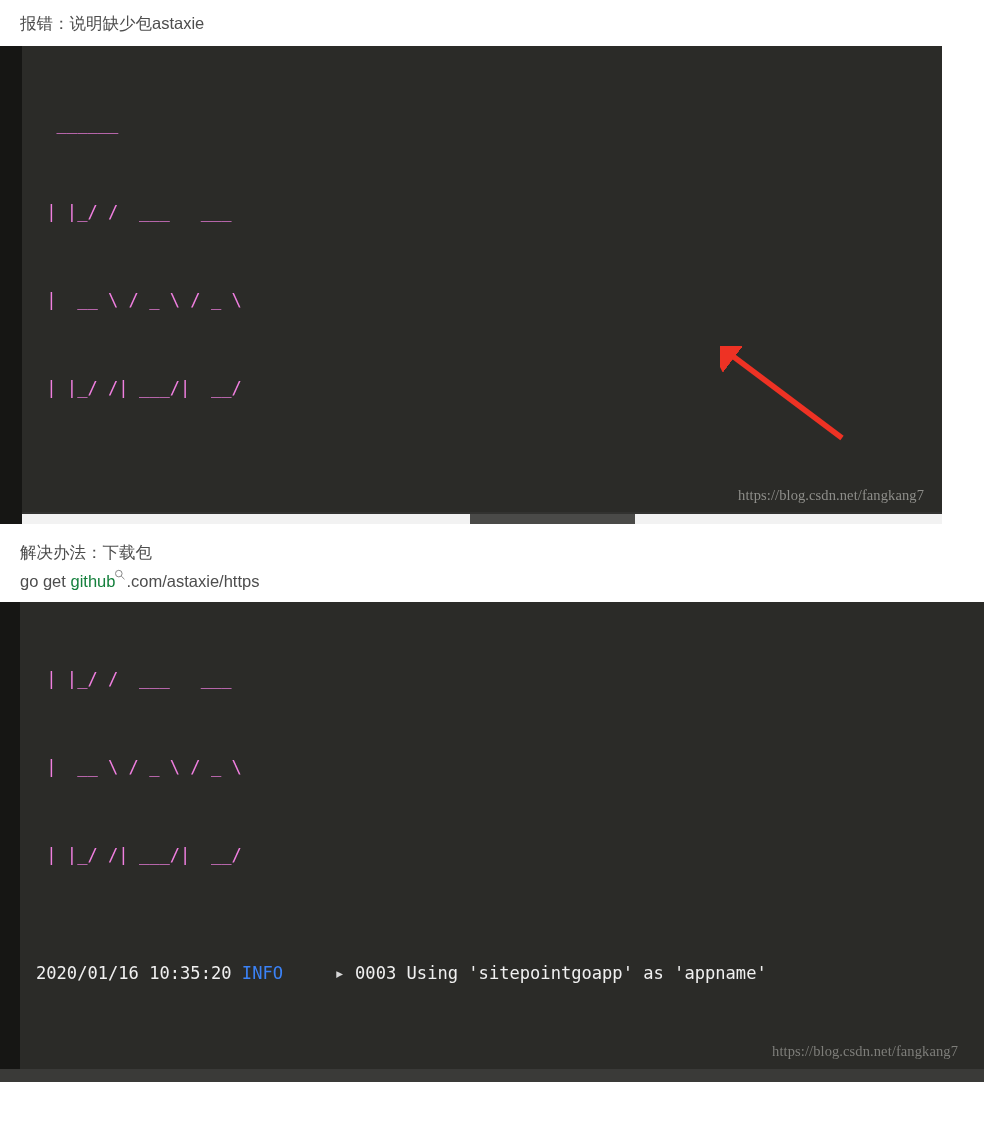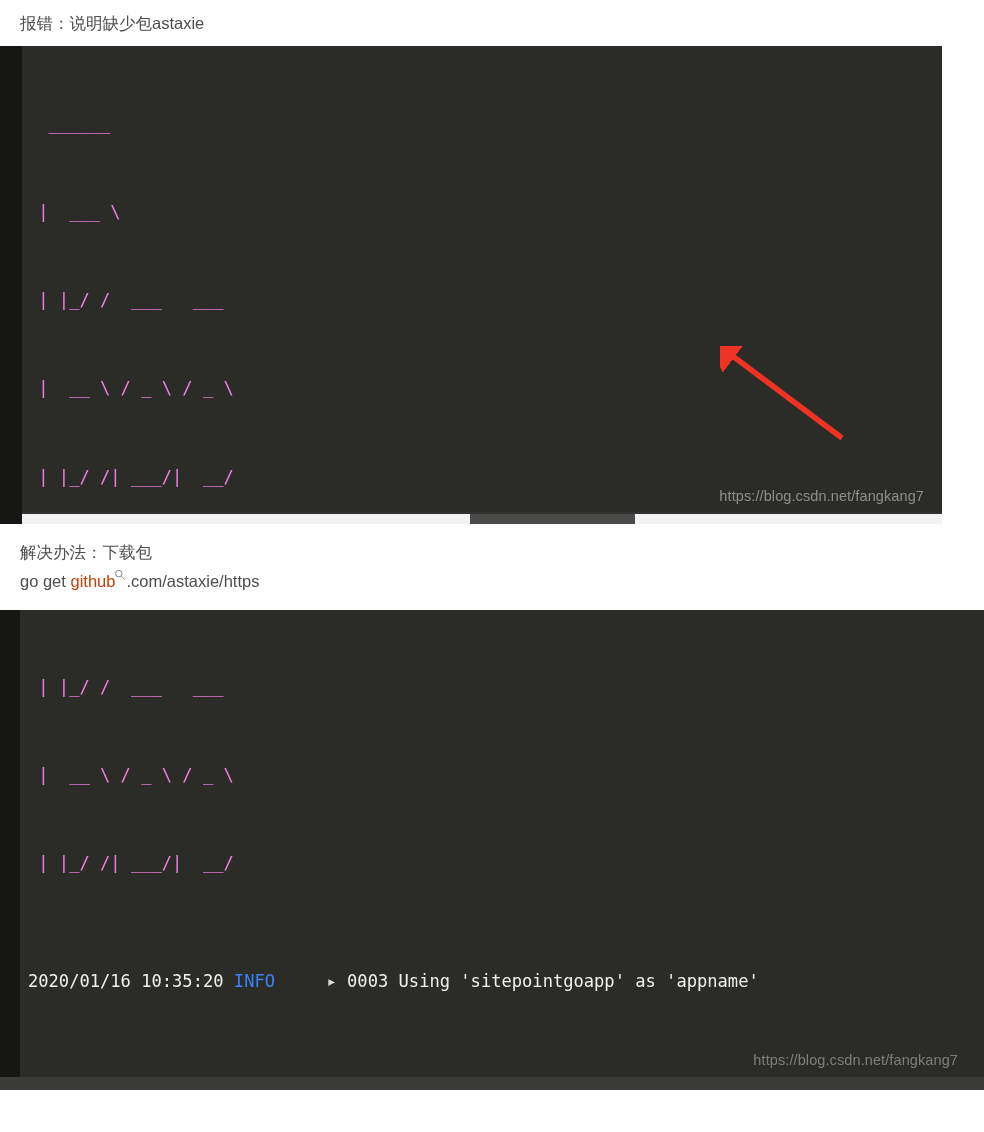--- a/index.html
+++ b/index.html
@@ -17,23 +17,23 @@
   }
 
   
   .prose {
     color: #4d4d4d;
     font-size: 16.5px;
     line-height: 29px;
     padding-left: 20px;
   }
   .prose-1 { padding-top: 9px; padding-bottom: 8px; }
-  .prose-2 { padding-top: 14px; padding-bottom: 14px; }
+  .prose-2 { padding-top: 14px; padding-bottom: 6px; }
   .kw-github {
-    color: #c2410c;
+    color: #15803d;
   }
   .mini-search {
     display: inline-block;
     position: relative;
     width: 12px;
     height: 12px;
     vertical-align: super;
     margin-left: -1px;
   }
   .mini-search svg { display:block; }
@@ -57,21 +57,21 @@
   .gutter {
     position: absolute;
     left: 0; top: 0; bottom: 0;
     width: 22px;
     background: #161614;
   }
   .term-2 .gutter { width: 20px; }
 
   .lines {
     position: relative;
-    padding-left: 28px;
+    padding-left: 36px;
     padding-top: 5px;
     font-family: "DejaVu Sans Mono", "Liberation Mono", monospace;
     font-size: 17.1px;
     line-height: 29.4px;
     color: #e6e6e6;
     white-space: pre;
     letter-spacing: 0px;
   }
   .term-2 .lines { padding-top: 4px; }
 
@@ -81,21 +81,21 @@
   .info    { color: #3b82f6; }
   .white   { color: #f0f0f0; text-align: center; }
   .arrowg  { color: #d8d8d8; }
 
   
   .logo { color: #f07fe0; }
 
   
   .watermark {
     position: absolute;
-    font-family: Liberation Sans, sans-serif;
+    font-family: Liberation Serif, serif;
     font-size: 14.5px;
     color: #8e8e8a;
     letter-spacing: 0.1px;
     white-space: nowrap;
   }
   .wm-1 { right: 18px; bottom: 20px; }
   .wm-2 { right: 26px; bottom: 22px; color: #7e7e7a; }
 
   
   .hscroll {
@@ -146,21 +146,20 @@
 
   <div class="prose prose-1">
     <span>报错：说明缺少包astaxie</span>
   </div>
 
   <div class="term term-1">
     <div class="gutter"></div>
 
     <div class="lines">
       <div class="l logo">  ______</div>
-      <div class="l logo"> |  ___ \</div>
       <div class="l logo"> | |_/ /  ___   ___</div>
       <div class="l logo"> |  __ \ / _ \ / _ \</div>
       <div class="l logo"> | |_/ /| ___/|  __/</div>
       
 
       
 
       
 
       

